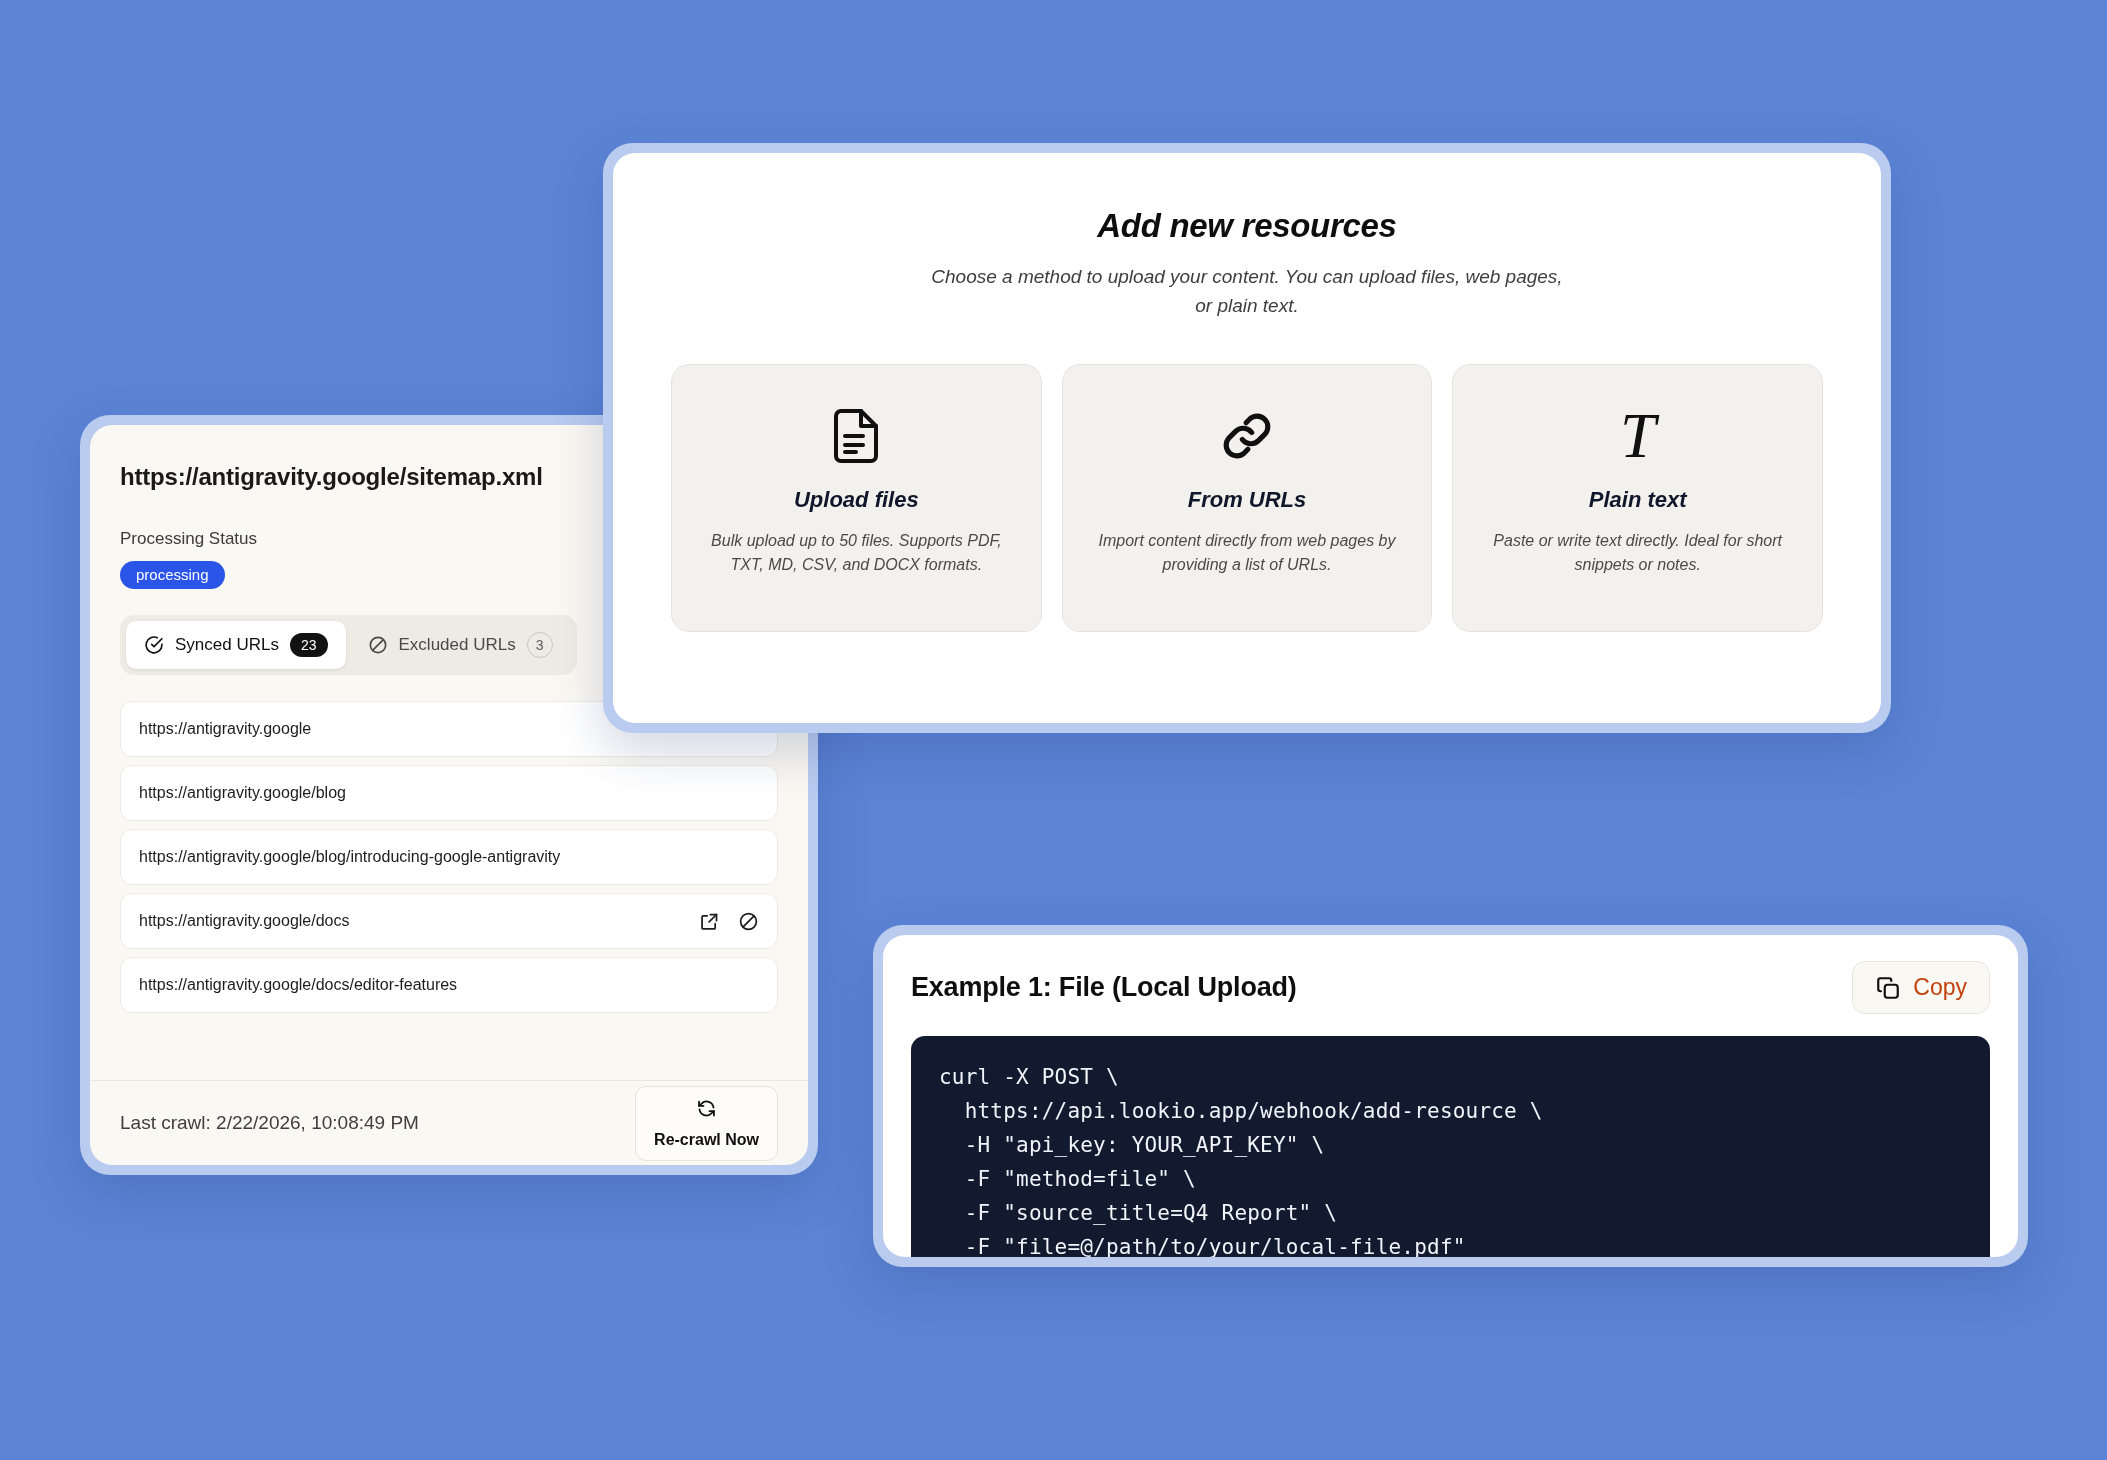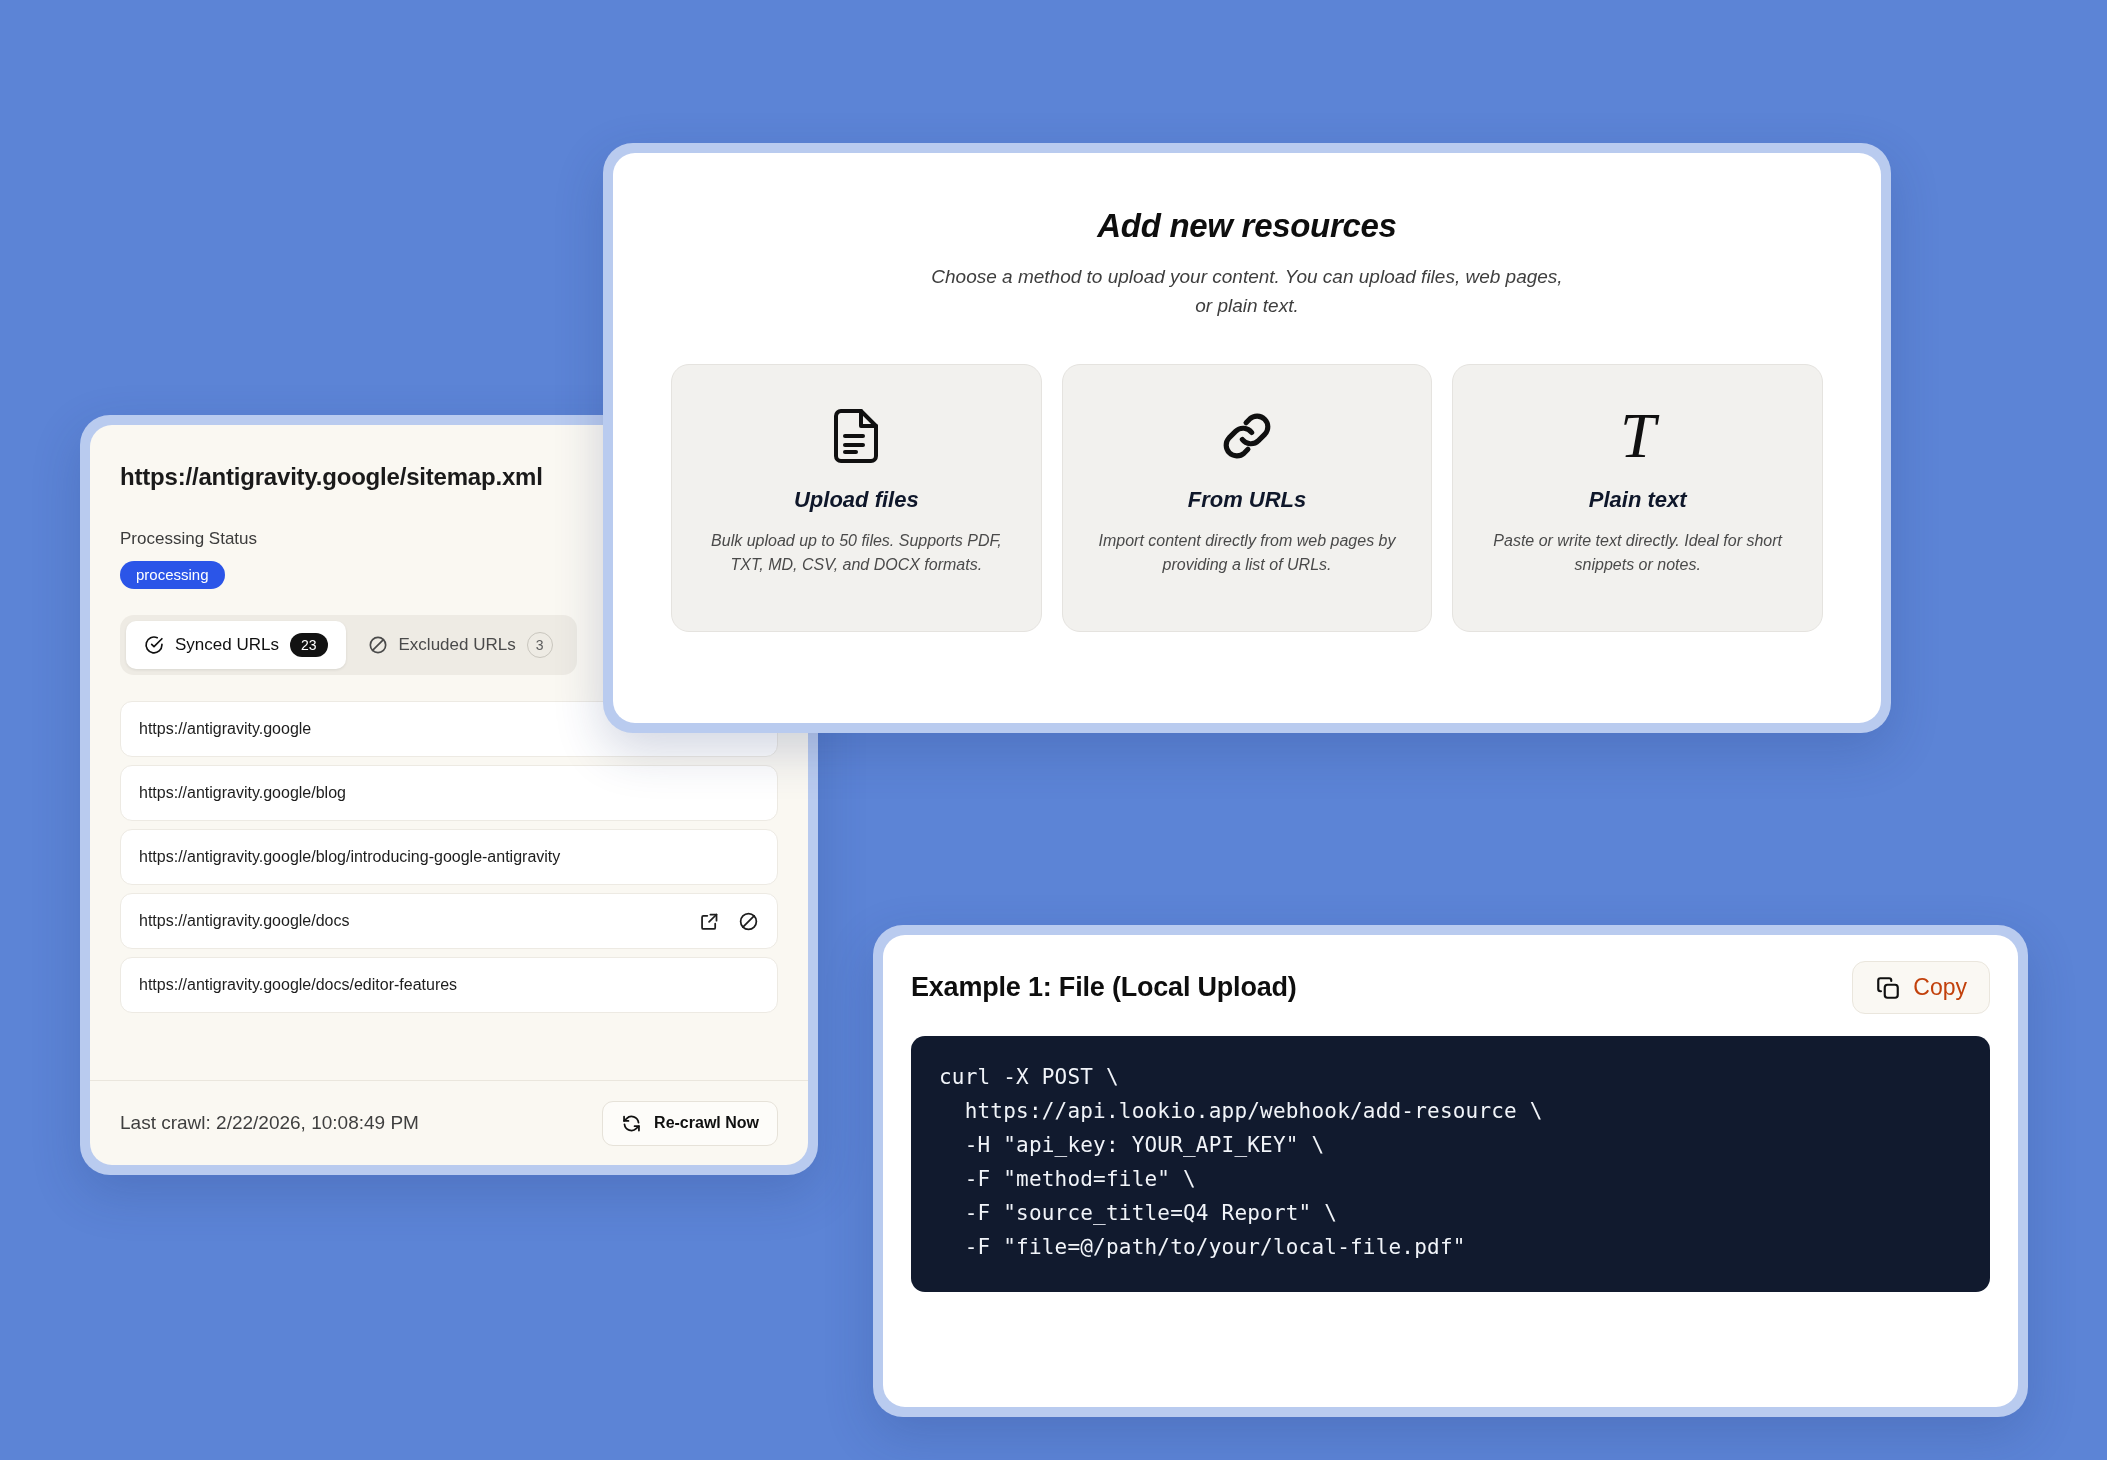--- a/index.html
+++ b/index.html
@@ -161,20 +161,21 @@
     display: flex;
     align-items: center;
     gap: 12px;
     background: #fdfcf9;
     border: 1px solid #e6e2d9;
     border-radius: 11px;
     padding: 11px 18px;
     font-size: 16px;
     font-weight: bold;
     color: #101010;
+    flex-direction: column;
   }
 
   
   #add-resources-modal {
     left: 603px;
     top: 143px;
     width: 1288px;
     height: 590px;
     z-index: 3;
     font-style: italic;
@@ -237,21 +238,21 @@
     font-size: 64px;
     line-height: 0.85;
     color: #101010;
   }
 
   
   #code-card {
     left: 873px;
     top: 925px;
     width: 1155px;
-    height: 492px;
+    height: 342px;
     z-index: 2;
   }
   #code-card > .inner {
     background: #ffffff;
     padding: 26px 28px 28px 28px;
     box-sizing: border-box;
   }
   .code-head {
     display: flex;
     align-items: center;

